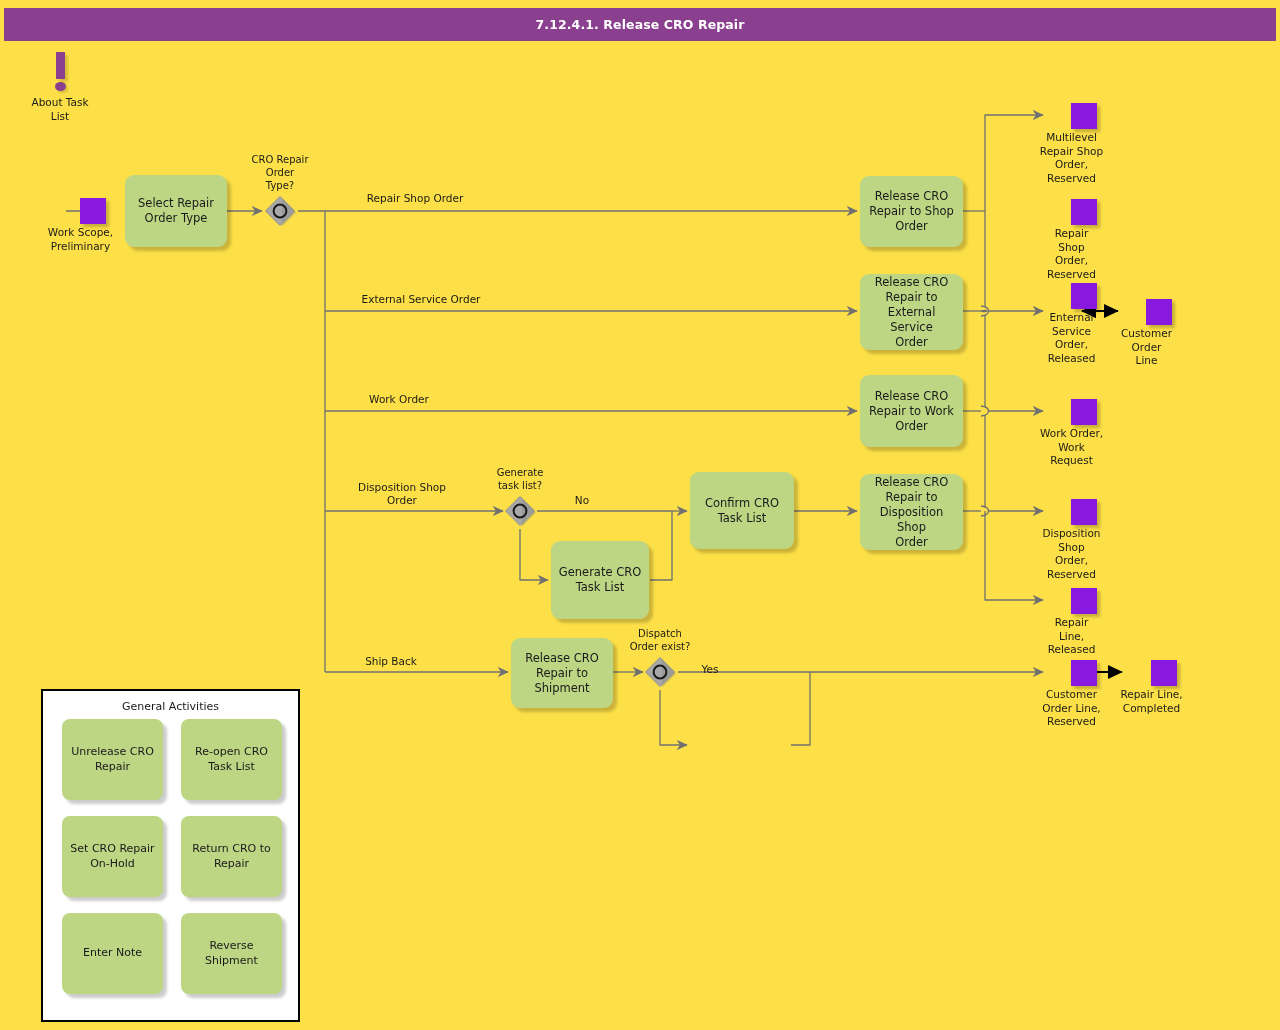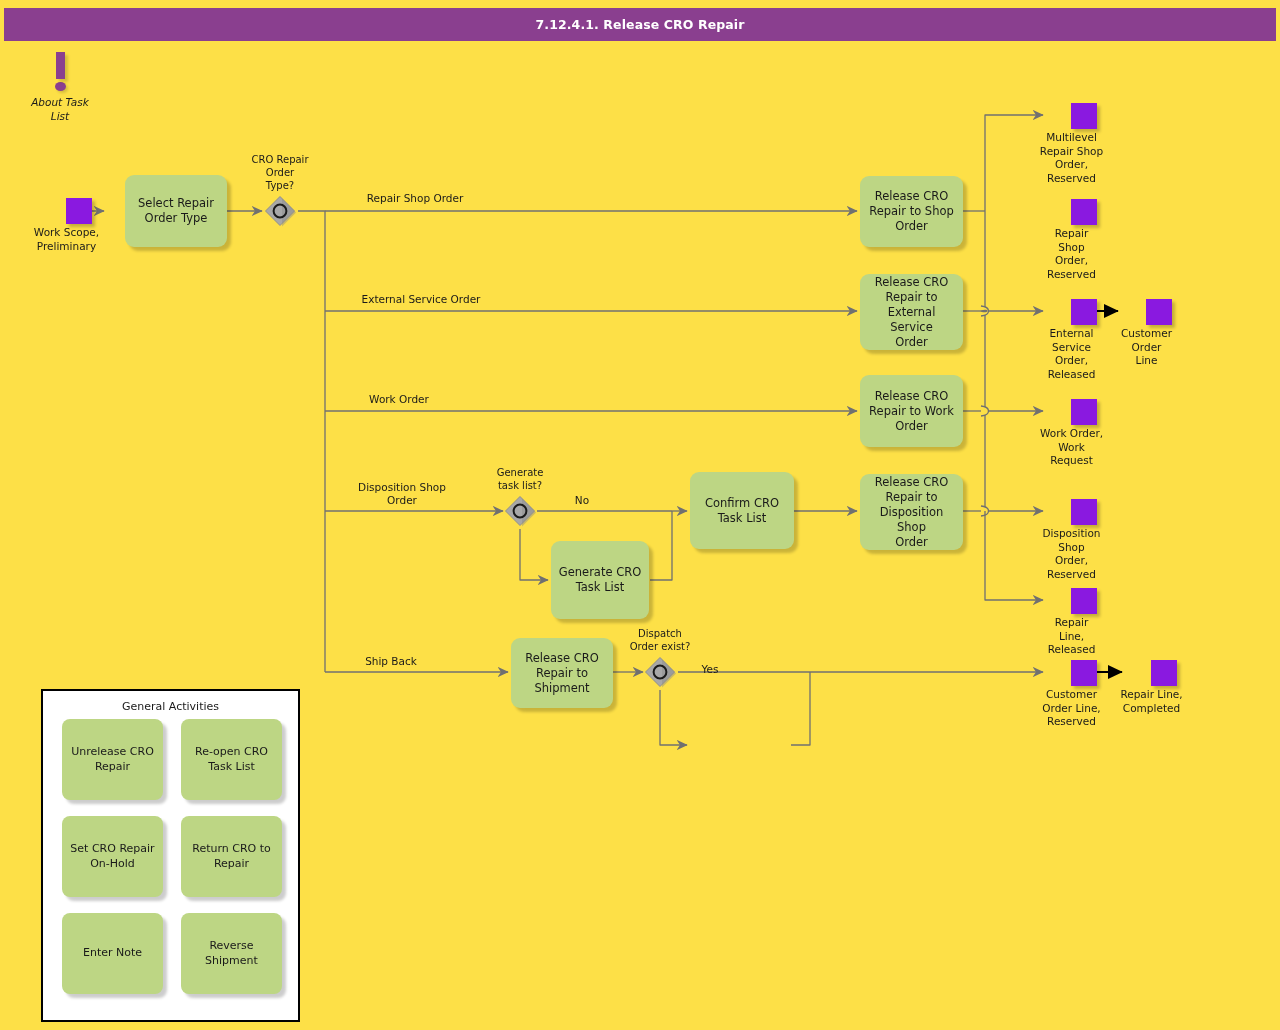--- a/index.html
+++ b/index.html
@@ -84,21 +84,21 @@
     width: 130px;
     text-align: center;
     font-size: 10px;
     line-height: 13px;
     color: #1a1a1a;
     white-space: pre-line;
     font-family: "DejaVu Sans", sans-serif;
   }
 
   
-  .annot { position: absolute; width: 110px; font-style: italic; }
+  .annot { position: absolute; width: 110px; }
   .annot .bar {
     position: relative;
     width: 9px; height: 27px;
     margin: 0 auto;
     background: #8a3f8f;
     box-shadow: 3px 3px 3px rgba(0,0,0,0.16);
   }
   .annot .dot {
     width: 11px; height: 9px;
     margin: 3px auto 0;
@@ -257,21 +257,21 @@
   </svg>
 
   <div class="annot" style="left:5px; top:52px;">
     <div class="bar"></div>
     <div class="dot"></div>
     <div class="annot-label">About Task
 List</div>
   </div>
 
 
-  <div class="event-wrap" style="left:41px; top:198px;">
+  <div class="event-wrap" style="left:55px; top:198px;">
     <div class="event-sq"></div>
     <div class="event-label">Work Scope,
 Preliminary</div>
   </div>
 
   <div class="task" style="left:111px; top:175px; width:102px; height:72px;margin-left:14px;">
     <span style="white-space:pre-line">Select Repair
 Order Type</span>
   </div>
 
@@ -367,21 +367,21 @@
   </div>
 
   <div class="event-wrap" style="left:1046px; top:199px;">
     <div class="event-sq"></div>
     <div class="event-label" style="width:80px;">Repair
 Shop
 Order,
 Reserved</div>
   </div>
 
-  <div class="event-wrap" style="left:1046px; top:299px;">
+  <div class="event-wrap" style="left:1046px; top:283px;">
     <div class="event-sq"></div>
     <div class="event-label" style="width:86px;">Enternal
 Service
 Order,
 Released</div>
   </div>
 
   <div class="event-wrap" style="left:1121px; top:299px;">
     <div class="event-sq"></div>
     <div class="event-label" style="width:86px;">Customer

